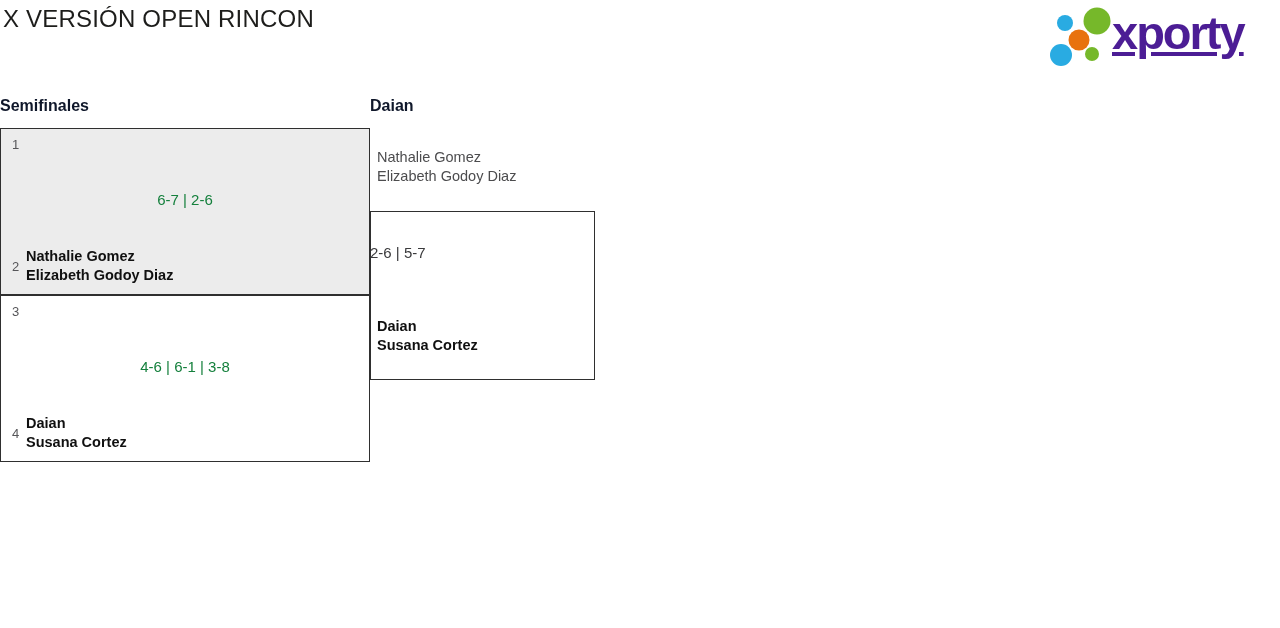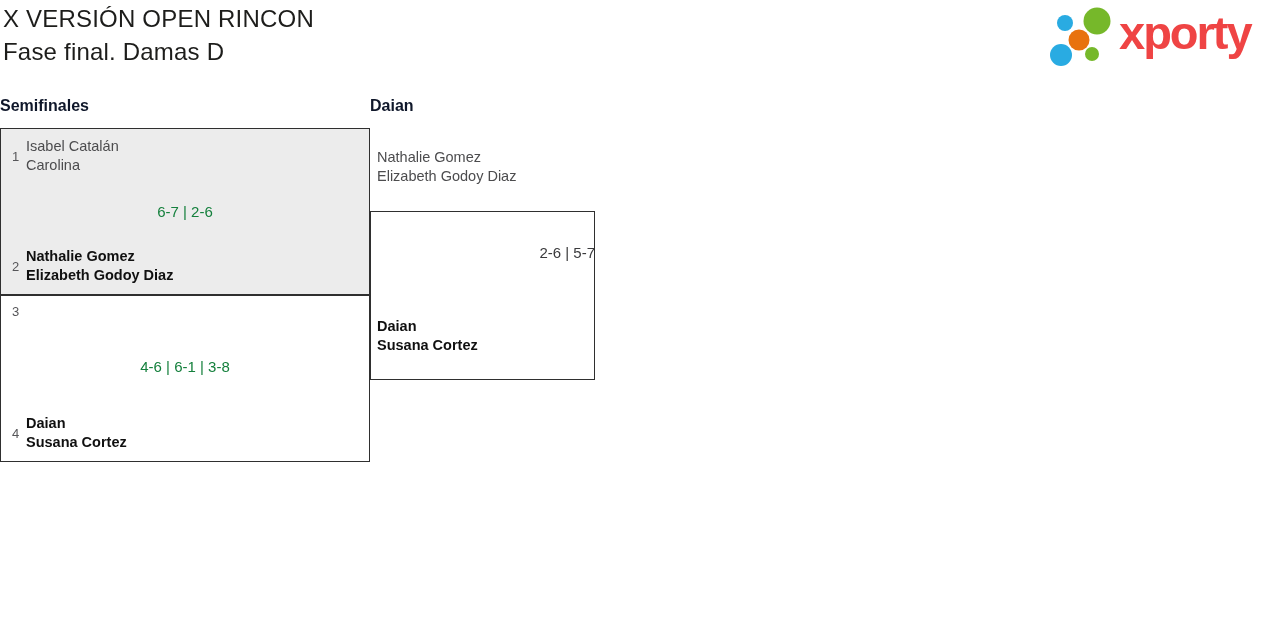--- a/index.html
+++ b/index.html
@@ -8,21 +8,21 @@
     font-family:"Liberation Sans", sans-serif;
     -webkit-font-smoothing:antialiased;
   }
   .page-title{
     position:absolute;left:3px;top:2px;
     font-size:24px;font-weight:400;color:#1d1d1b;line-height:33px;letter-spacing:.2px;
   }
   
   .logo{position:absolute;top:2px;left:1045px;display:flex;align-items:flex-start;cursor:pointer}
   .logo-wordmark{
-    font-size:47px;font-weight:700;color:#ef4444;letter-spacing:-2px;line-height:62px;margin-left:8px;
+    font-size:47px;font-weight:700;color:#4c1d95;letter-spacing:-2px;line-height:62px;margin-left:1px;text-decoration:underline;
   }
   
   .round-header{
     position:absolute;top:97px;font-size:16px;font-weight:700;color:#0f172a;text-align:left;
   }
   .round-header.semis{left:0;width:370px}
   .round-header.final{left:370px;width:225px}
   
   .match{
     position:absolute;left:0;width:370px;height:167px;box-sizing:border-box;
@@ -38,30 +38,29 @@
   .score{text-align:center;font-size:15px;color:#15803d}
   
   .final-box{
     position:absolute;left:370px;top:211px;width:225px;height:169px;
     box-sizing:border-box;border:1px solid #2f2f2f;background:transparent;
   }
   .final-team{position:absolute;left:377px;font-size:14.5px;line-height:19px;color:#4c4c4e}
   .final-team.t1{top:148px}
   .final-team.t2{top:317px;font-weight:700;color:#101010}
   .final-score{
-    position:absolute;left:370px;top:244px;width:225px;text-align:right;
+    position:absolute;left:370px;top:244px;width:225px;text-align:left;
     font-size:15px;color:#3a3a3c;
   }
 </style>
 </head>
 <body>
 
 <div class="page-title">
   <div>X VERSIÓN OPEN RINCON</div>
-  <div>Fase final. Damas D</div>
 </div>
 
 <div class="logo">
   <span>
     <svg width="66" height="68" viewBox="0 0 66 68" xmlns="http://www.w3.org/2000/svg">
       <circle cx="20" cy="21" r="8" fill="#29abe2"></circle>
       <circle cx="52" cy="19" r="13.5" fill="#76b82a"></circle>
       <circle cx="34" cy="38" r="10.5" fill="#e8720e"></circle>
       <circle cx="16" cy="53" r="11" fill="#29abe2"></circle>
       <circle cx="47" cy="52" r="7" fill="#76b82a"></circle>
@@ -69,24 +68,20 @@
   </span>
   <span class="logo-wordmark">xporty</span>
 </div>
 
 <div class="round-header semis">Semifinales</div>
 <div class="round-header final">Daian</div>
 
 <div class="match m1">
   <div class="team">
     <span class="seed">1</span>
-    <span class="names">
-      <div>Isabel Catalán</div>
-      <div>Carolina</div>
-    </span>
   </div>
   <div class="score">6-7 | 2-6</div>
   <div class="team winner">
     <span class="seed">2</span>
     <span class="names">
       <div>Nathalie Gomez</div>
       <div>Elizabeth Godoy Diaz</div>
     </span>
   </div>
 </div>

